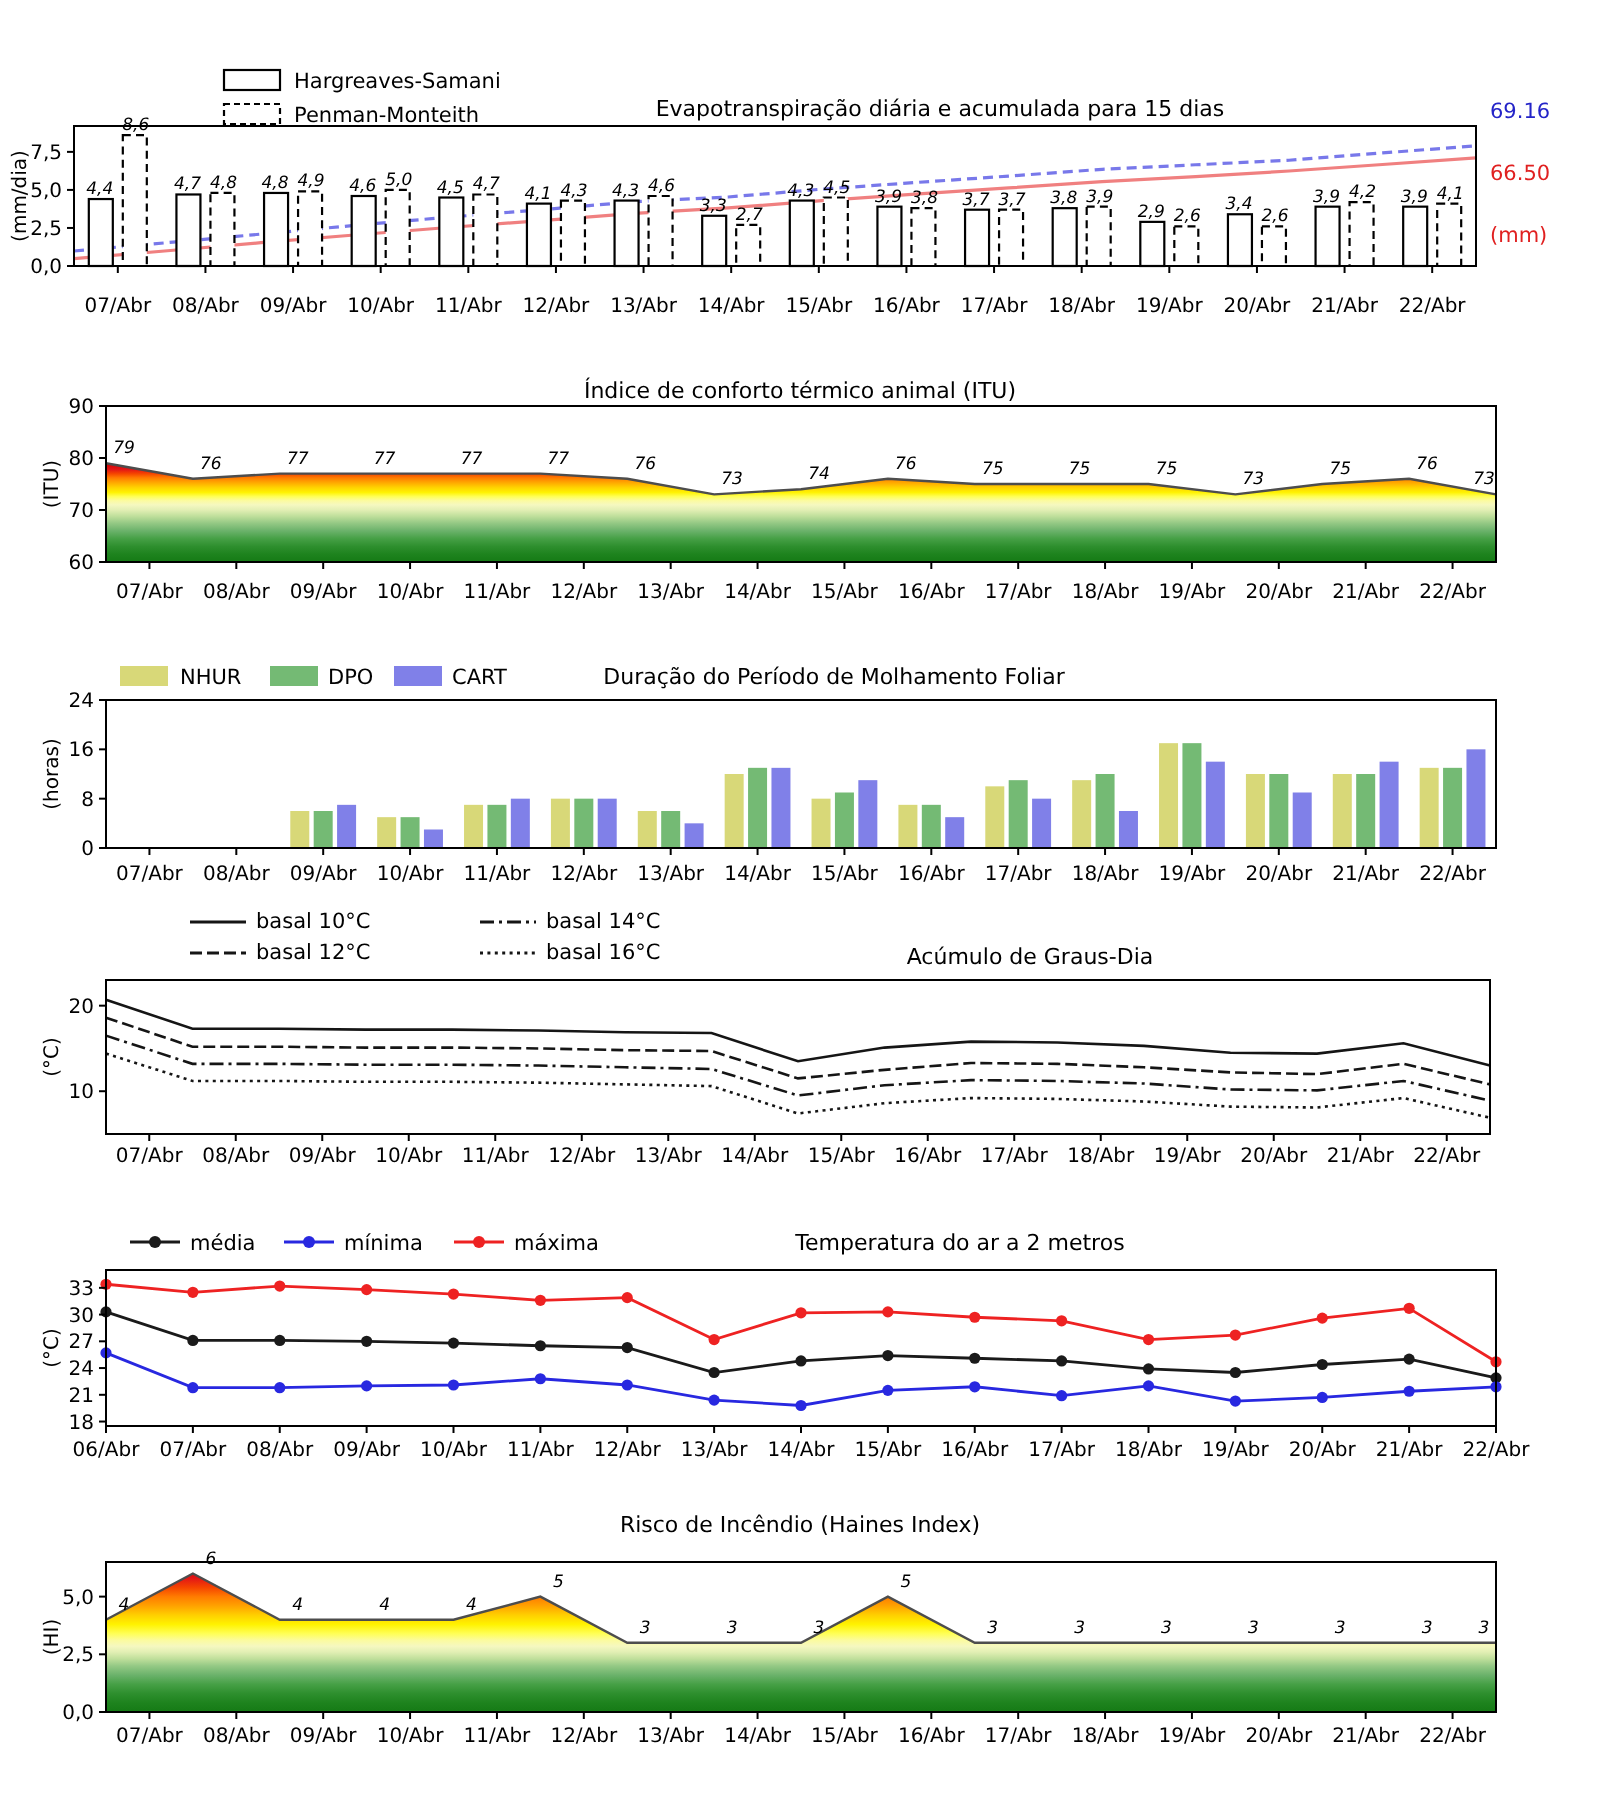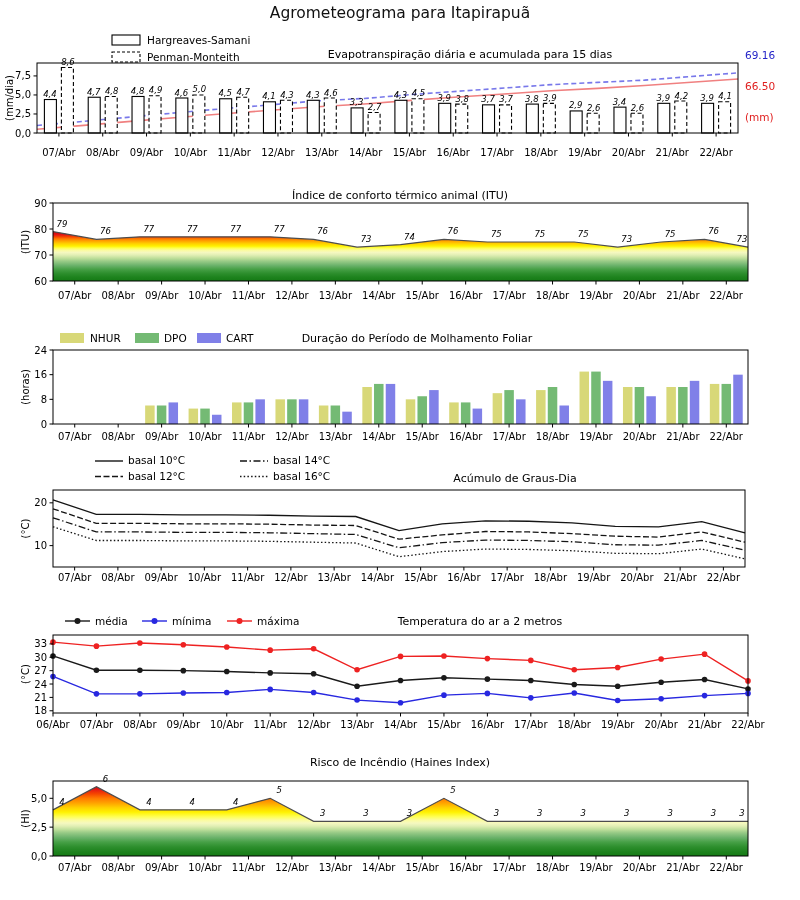--- a/index.html
+++ b/index.html
@@ -7,21 +7,20 @@
        font-family:"DejaVu Sans",sans-serif;}
   .main-title{position:absolute;top:4px;left:0;width:800px;text-align:center;
        font-size:15.5px;color:#111;}
   svg.panel{position:absolute;left:0;}
   svg text{font-family:"DejaVu Sans",sans-serif;}
 </style>
 </head>
 <body>
 
 <div id="fig">
-  <div class="main-title">Agrometeograma para Itapirapuã</div>
   <svg class="panel" width="800" height="150" style="top: 28px;">
       <polyline points="37,97.50819155639572 83.73333333333333,93.32671707624449 130.46666666666667,89.05812854442344 177.2,84.70242596093257 223.93333333333334,80.60806553245116 270.66666666666663,76.86216131064903 317.4,72.85491493383742 364.1333333333333,70.50283553875235 410.8666666666667,66.58270321361059 457.6,63.27236925015753 504.3333333333333,60.049149338374285 551.0666666666667,56.65170132325141 597.8,54.38673597983616 644.5333333333333,52.12177063642091 691.2666666666667,48.462980466288585 738,44.89130434782608" fill="none" stroke="#7878ea" stroke-width="1.6" stroke-dasharray="5,3"></polyline>
       <polyline points="37,101.31479609032692 83.73333333333333,97.37832827772161 130.46666666666667,93.35810583080553 177.2,89.50539265251095 223.93333333333334,85.73643410852713 270.66666666666663,82.30249410178632 317.4,78.701044826424 364.1333333333333,75.93714189416919 410.8666666666667,72.33569261880687 457.6,69.06926188068756 504.3333333333333,65.97034041118974 551.0666666666667,62.787664307381185 597.8,60.35877991236939 644.5333333333333,57.51112234580384 691.2666666666667,54.24469160768453 738,50.97826086956522" fill="none" stroke="#f08080" stroke-width="1.6"></polyline>
       <rect x="44.40625" y="71.52173913043478" width="12" height="33.47826086956522" fill="#fff" stroke="#000" stroke-width="1.1"></rect>
       <rect x="61.40625" y="39.565217391304344" width="12" height="65.43478260869566" fill="#fff" stroke="#000" stroke-width="1.1" stroke-dasharray="4,2.6"></rect>
       <rect x="88.21875" y="69.2391304347826" width="12" height="35.760869565217405" fill="#fff" stroke="#000" stroke-width="1.1"></rect>
       <rect x="105.21875" y="68.47826086956522" width="12" height="36.52173913043478" fill="#fff" stroke="#000" stroke-width="1.1" stroke-dasharray="4,2.6"></rect>
       <rect x="132.03125" y="68.47826086956522" width="12" height="36.52173913043478" fill="#fff" stroke="#000" stroke-width="1.1"></rect>
       <rect x="149.03125" y="67.71739130434781" width="12" height="37.282608695652186" fill="#fff" stroke="#000" stroke-width="1.1" stroke-dasharray="4,2.6"></rect>
       <rect x="175.84375" y="70" width="12" height="35" fill="#fff" stroke="#000" stroke-width="1.1"></rect>

